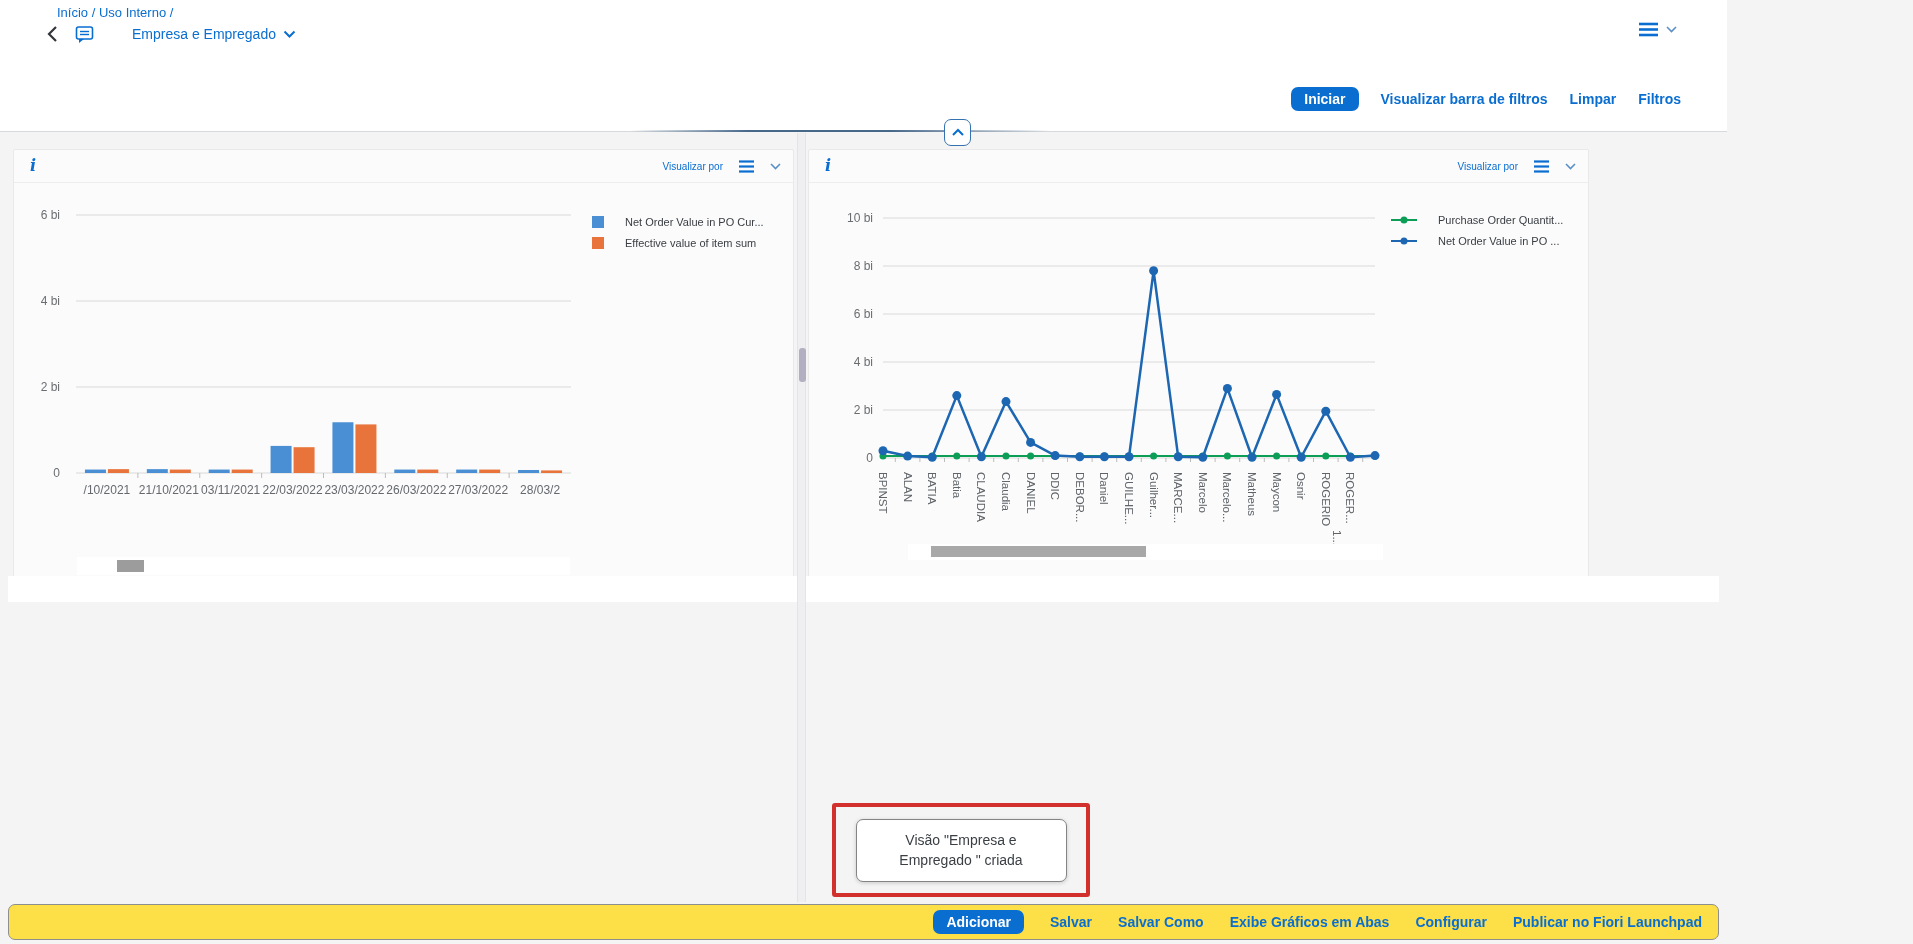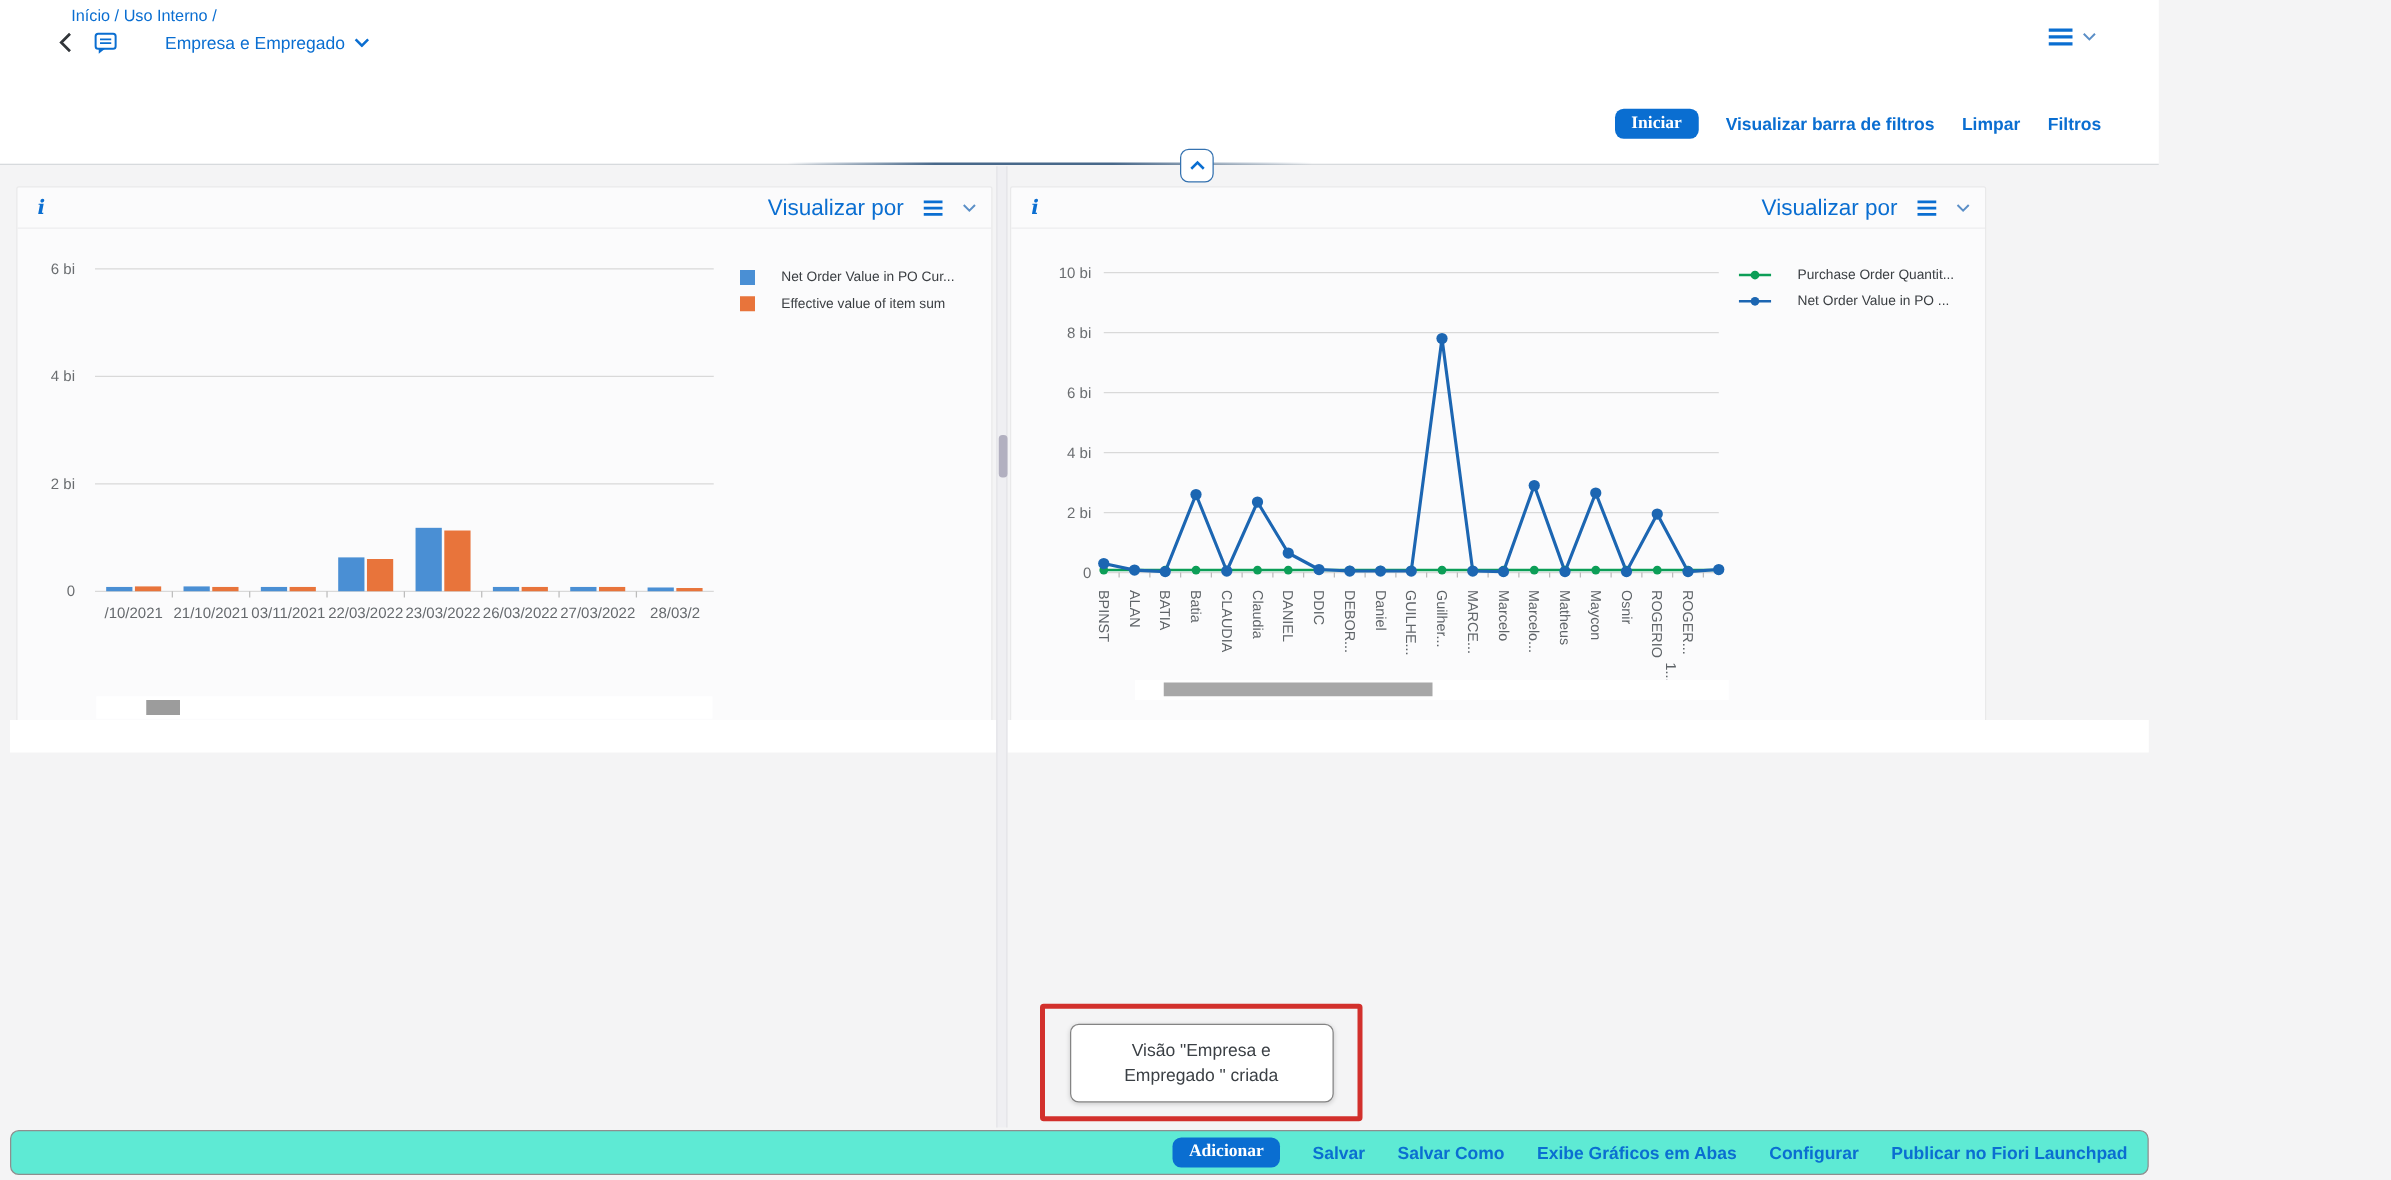--- a/index.html
+++ b/index.html
@@ -13,42 +13,42 @@
   .title-row { position:absolute; left:44px; top:22px; display:flex; align-items:center; gap:10px; }
   .back-ic { display:flex; align-items:center; cursor:pointer; padding:2px; }
   h1.page-title { font-size:22px; font-weight:400; color:#32363a; white-space:nowrap; }
   .comment-ic { display:flex; align-items:center; cursor:pointer; margin-left:4px; }
   .view-selector { display:flex; align-items:center; gap:7px; margin-left:28px; background:none; border:none;
                    color:#0a6ed1; font-size:14px; font-family:inherit; cursor:pointer; }
   .top-menu { position:absolute; top:22px; right:50px; display:flex; align-items:center; gap:7px; cursor:pointer; }
 
   .filter-toolbar { position:absolute; top:85px; right:46px; display:flex; align-items:center; gap:22px; height:28px; }
   .btn-primary { background:#0a6ed1; color:#fff; border:none; border-radius:7px; font-size:14px; font-weight:600;
-                 font-family:Liberation Serif, serif; padding:4px 13px; cursor:pointer; }
+                 font-family:Liberation Sans, sans-serif; padding:4px 13px; cursor:pointer; }
   .btn-link { background:none; border:none; color:#0a6ed1; font-size:14px; font-family:inherit; cursor:pointer; white-space:nowrap;font-weight:bold; }
 
   
   .sep { position:absolute; top:131px; left:0; right:0; height:1px; background:#d7dadd; }
   .sep-dark { position:absolute; top:130px; left:630px; width:420px; height:2px;
               background:linear-gradient(90deg, rgba(60,90,120,0) 0%, #48688a 28%, #48688a 62%, rgba(60,90,120,0) 100%); }
   .collapse-btn { position:absolute; left:944px; top:119px; width:27px; height:27px; background:#fff;
                   border:1.5px solid #3572b0; border-radius:7px; display:flex; align-items:center; justify-content:center;
                   cursor:pointer; z-index:5; }
 
   
   .panel { position:absolute; top:149px; width:781px; height:429px; background:#fbfbfc;
            border:1px solid #e9e9ea; border-radius:2px; }
   .panel-left  { left:13px; }
   .panel-right { left:808px; }
   .panel-header { position:relative; height:33px; border-bottom:1px solid #ededee; }
   .info-ic { position:absolute; left:16px; top:6px; font-family:"DejaVu Serif", serif; font-style:italic;
              font-weight:bold; font-size:16px; color:#0a6ed1; cursor:pointer; }
   .panel-title { position:absolute; left:0; right:0; top:8px; text-align:center; font-size:15.5px; color:#32363a; }
   .panel-actions { position:absolute; right:12px; top:0; height:33px; display:flex; align-items:center; gap:15px; }
-  .view-by { color:#0a6ed1; font-size:18px; cursor:pointer; white-space:nowrap; }
+  .view-by { color:#0a6ed1; font-size:10px; cursor:pointer; white-space:nowrap; }
   .panel-menu, .panel-chevron { display:flex; align-items:center; cursor:pointer; }
 
   .chart-svg { position:absolute; top:32px; left:0; }
   .tick-label { font-size:12px; fill:#6a6d70; }
   .cat-label { font-size:12px; fill:#65696d; }
   .cat-label-v { font-size:11.5px; fill:#5f6468; }
 
   .legend { position:absolute; left:578px; top:66px; display:flex; flex-direction:column; gap:9px;
             font-size:11px; color:#3a3e42; }
   .legend-right { left:582px; top:64px; }
@@ -69,21 +69,21 @@
   .bottom-strip { position:absolute; left:8px; right:8px; top:576px; height:26px; background:#fff; z-index:1; }
 
   
   .red-annotation { position:absolute; left:832px; top:803px; width:258px; height:94px;
                     border:4px solid #d2302c; border-radius:3px; display:flex; align-items:center; justify-content:center; z-index:6; }
   .toast { width:211px; height:63px; background:#fff; border:1px solid #848484; border-radius:7px;
            box-shadow:0 1px 4px rgba(0,0,0,0.18); display:flex; flex-direction:column; align-items:center;
            justify-content:center; font-size:14px; color:#3a3f44; line-height:20px; text-align:center; }
 
   
-  .footer-bar { position:absolute; left:8px; right:8px; top:904px; height:36px; background:#5eead4;
+  .footer-bar { position:absolute; left:8px; right:8px; top:904px; height:36px; background:#fde047;
                 border:1px solid #8e8e8e; border-radius:7px; display:flex; align-items:center;
                 justify-content:flex-end; gap:26px; padding-right:16px; z-index:4; }
 </style>
 </head>
 <body>
 
 <div class="app">
 
   <header class="topbar">
     <div class="breadcrumb">Início / Uso Interno /</div>

